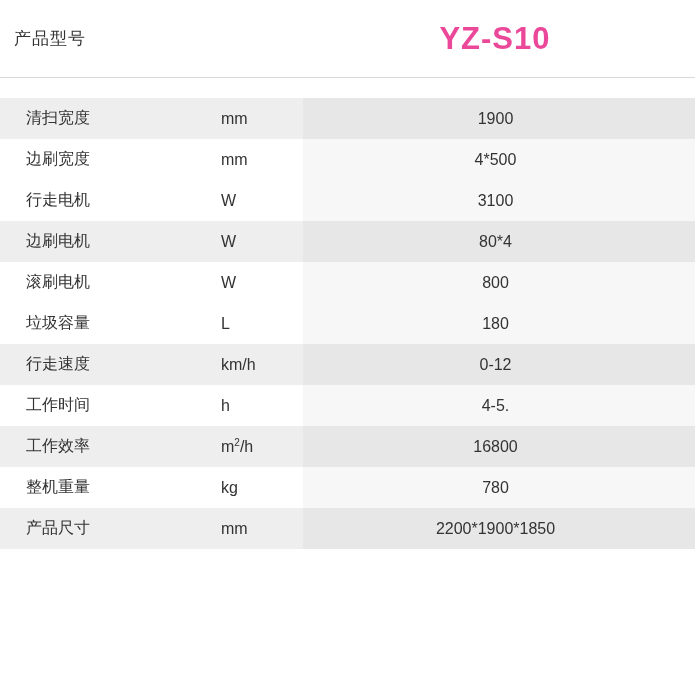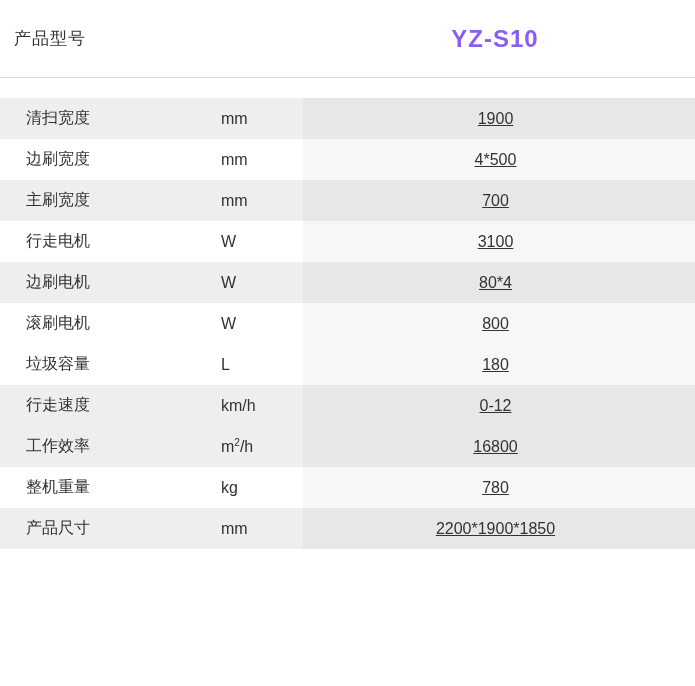--- a/index.html
+++ b/index.html
@@ -34,23 +34,23 @@
     width: 303px;
     padding-left: 14px;
     box-sizing: border-box;
     font-size: 17px;
     color: #333333;
     letter-spacing: 1px;
   }
   .header-model {
     flex: 1;
     text-align: center;
-    font-size: 24px;
+    font-size: 31px;
     font-weight: bold;
-    color: #8b5cf6;
+    color: #ec4899;
     letter-spacing: 1px;
     padding-right: 8px;
     box-sizing: border-box;
   }
   
   .spec-table {
     width: 695px;
     border-collapse: collapse;
     table-layout: fixed;
     margin-top: 20px;
@@ -70,21 +70,20 @@
     padding-left: 26px;
   }
   .col-unit {
     width: 96px;
     padding-left: 14px;
   }
   .col-value {
     width: 392px;
     text-align: center;
     padding-right: 8px;
-    text-decoration: underline;
   }
   .row-shaded td {
     background: #eeeeee;
   }
   .row-plain td {
     background: #ffffff;
   }
   
   .row-shaded .col-value {
     background: #e7e7e7;
@@ -113,25 +112,20 @@
         <tr class="row-shaded">
           <td class="col-name">清扫宽度</td>
           <td class="col-unit">mm</td>
           <td class="col-value">1900</td>
         </tr>
         <tr class="row-plain">
           <td class="col-name">边刷宽度</td>
           <td class="col-unit">mm</td>
           <td class="col-value">4*500</td>
         </tr>
-        <tr class="row-shaded">
-          <td class="col-name">主刷宽度</td>
-          <td class="col-unit">mm</td>
-          <td class="col-value">700</td>
-        </tr>
         <tr class="row-plain">
           <td class="col-name">行走电机</td>
           <td class="col-unit">W</td>
           <td class="col-value">3100</td>
         </tr>
         <tr class="row-shaded">
           <td class="col-name">边刷电机</td>
           <td class="col-unit">W</td>
           <td class="col-value">80*4</td>
         </tr>
@@ -143,20 +137,25 @@
         <tr class="row-plain">
           <td class="col-name">垃圾容量</td>
           <td class="col-unit">L</td>
           <td class="col-value">180</td>
         </tr>
         <tr class="row-shaded">
           <td class="col-name">行走速度</td>
           <td class="col-unit">km/h</td>
           <td class="col-value">0-12</td>
         </tr>
+        <tr class="row-plain">
+          <td class="col-name">工作时间</td>
+          <td class="col-unit">h</td>
+          <td class="col-value">4-5.</td>
+        </tr>
         <tr class="row-shaded">
           <td class="col-name">工作效率</td>
           <td class="col-unit"><span>m</span><span class="unit-sup">2</span><span>/h</span></td>
           <td class="col-value">16800</td>
         </tr>
         <tr class="row-plain">
           <td class="col-name">整机重量</td>
           <td class="col-unit">kg</td>
           <td class="col-value">780</td>
         </tr>

